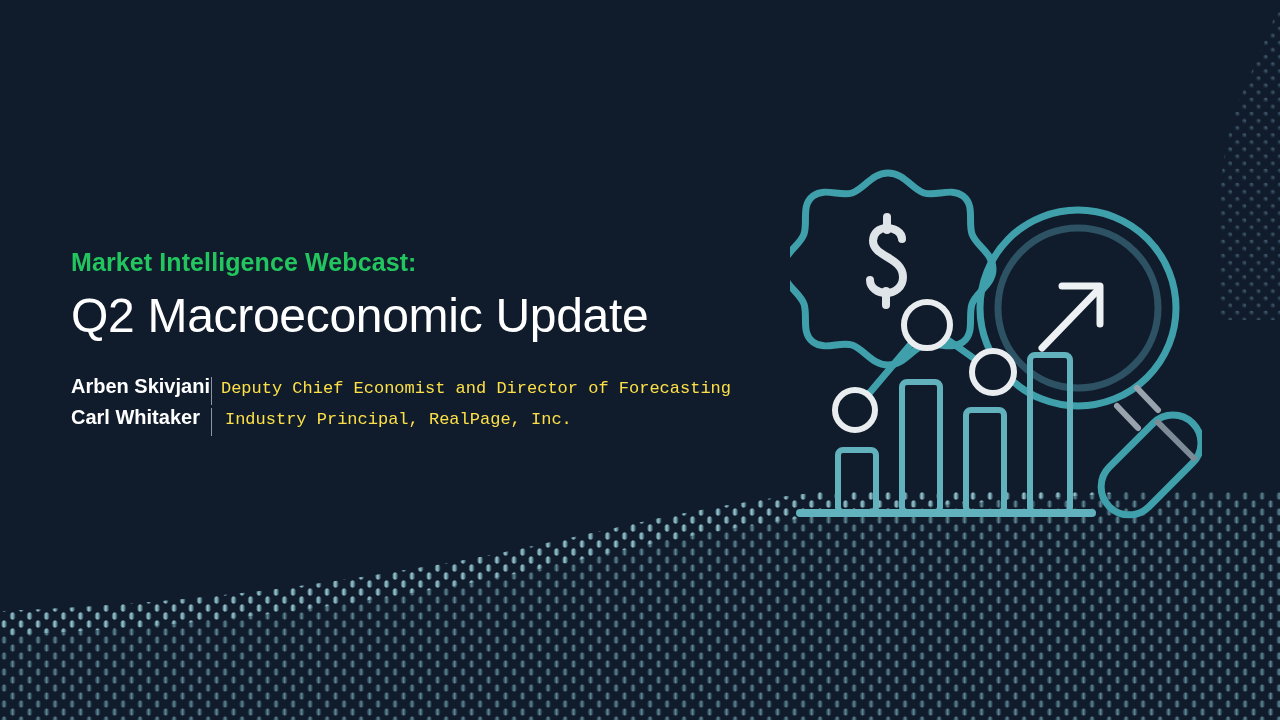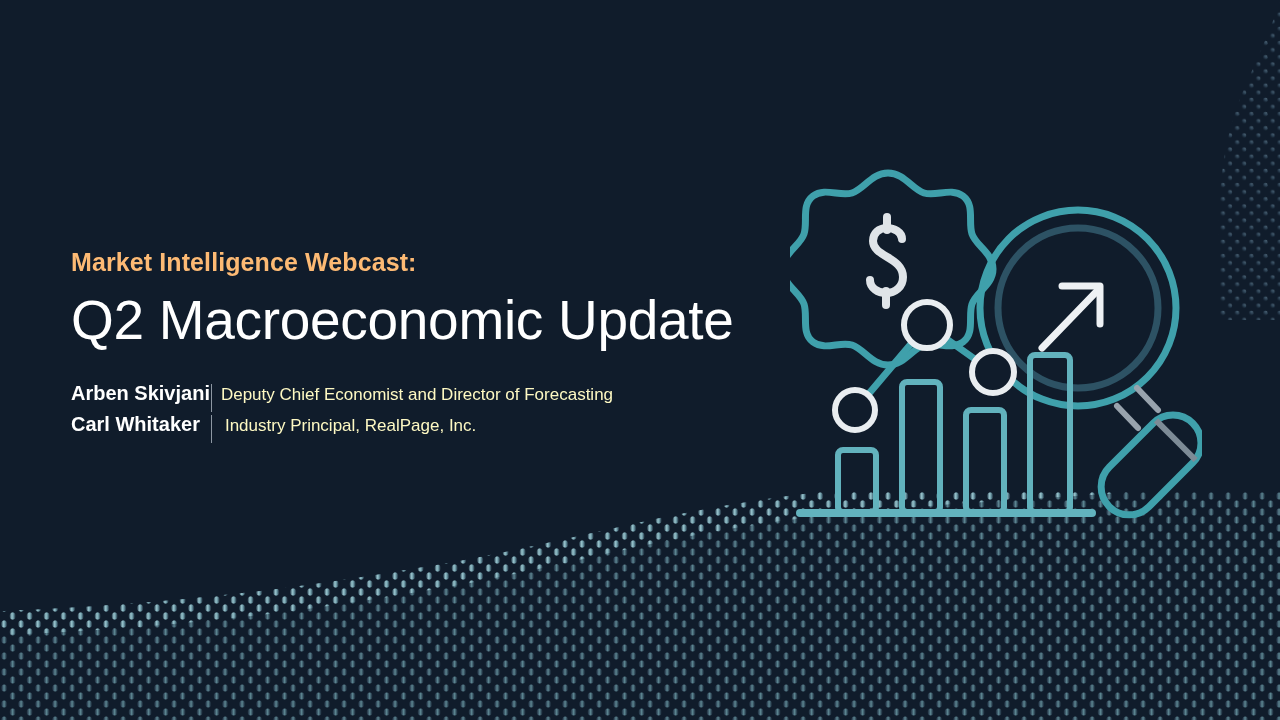--- a/index.html
+++ b/index.html
@@ -29,26 +29,26 @@
   #text-block {
     position:absolute;
     left:71px;
     top:248px;
     width:700px;
   }
   #eyebrow {
     font-size:25px;
     font-weight:700;
     letter-spacing:.1px;
-    color:#fdba74;
+    color:#22c55e;
     line-height:1.15;
   }
   #main-title {
     margin-top:13px;
-    font-size:55px;
+    font-size:48px;
     font-weight:300;
     letter-spacing:-.3px;
     color:#ffffff;
     line-height:1.1;
     white-space:nowrap;
   }
   #speakers {
     margin-top:32px;
   }
   .speaker-row {
@@ -67,22 +67,23 @@
     display:inline-block;
     width:1px;
     align-self:stretch;
     background:#8d97a3;
     margin:2px 9px 1px 5px;
     flex:0 0 auto;
   }
   .speaker-title {
     font-size:17px;
     font-weight:400;
-    color:#fef9c3;
+    color:#fde047;
     white-space:nowrap;
+    font-family:Liberation Mono, monospace;
   }
   .speaker-row.row-1 .speaker-divider { margin-left:1px; margin-right:9px; }
   .speaker-row.row-2 .speaker-divider { margin-left:11px; margin-right:13px; }
 
   
   #illustration {
     position:absolute;
     left:790px;
     top:160px;
     width:412px;

